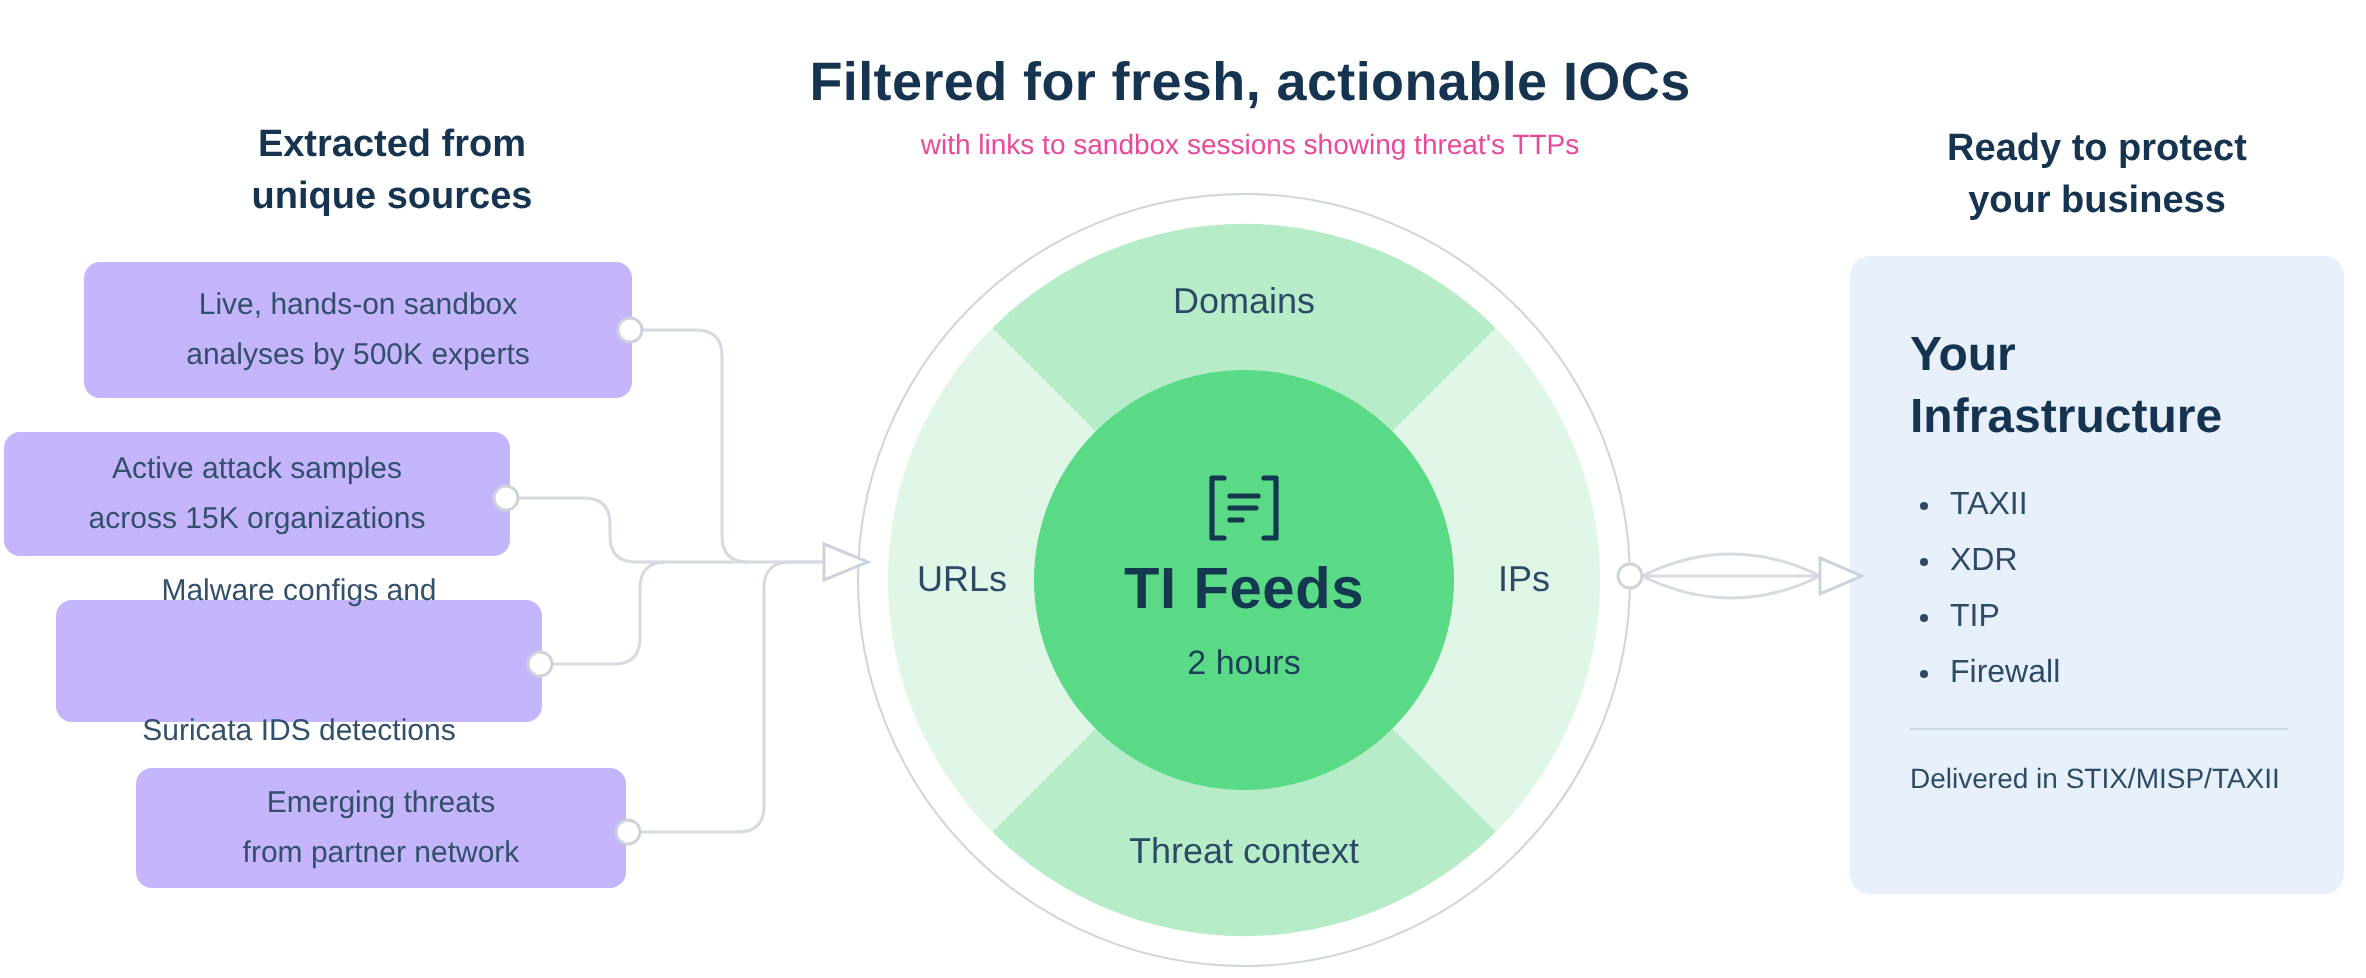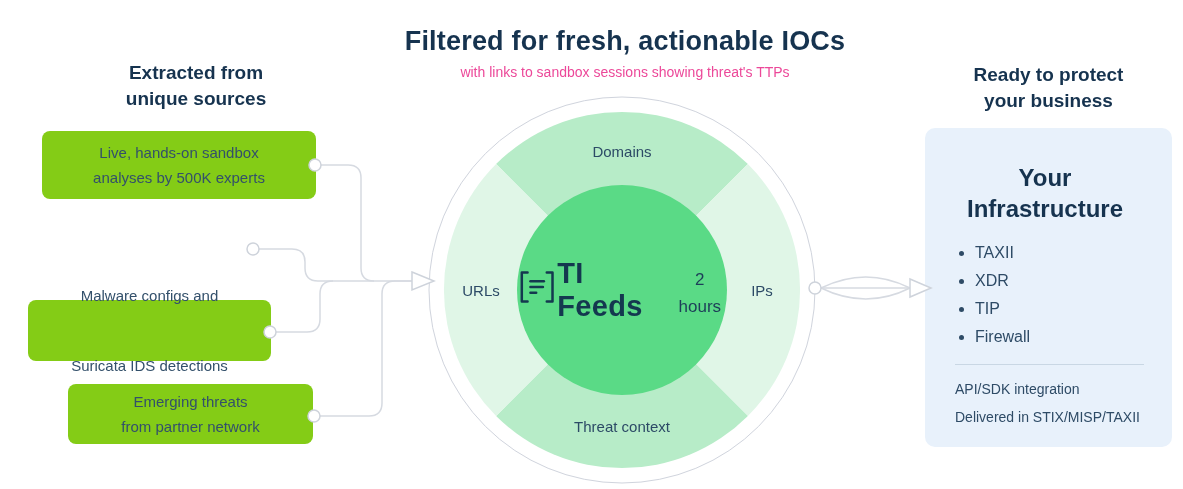--- a/index.html
+++ b/index.html
@@ -25,53 +25,53 @@
   
   .col-heading {
     position: absolute; text-align: center;
     font-size: 19px; font-weight: 700; line-height: 1.35; color: #16334f;
   }
   .col-heading.left  { left: 76px;  top: 60px; width: 240px; }
   .col-heading.right { left: 925px; top: 62px; width: 247px; }
   
   .source-card {
     position: absolute;
-    background: #84cc16; border-radius: 8px;
+    background: #c4b5fd; border-radius: 8px;
     display: flex; flex-direction: column; justify-content: center;
     text-align: center; font-size: 15px; line-height: 1.7; color: #33506b;
   }
   .source-card.c0 { left: 42px; top: 131px; width: 274px; height: 68px; }
   .source-card.c1 { left: 2px;  top: 216px; width: 253px; height: 62px; }
   .source-card.c2 { left: 28px; top: 300px; width: 243px; height: 61px; gap: 45px; }
   .source-card.c3 { left: 68px; top: 384px; width: 245px; height: 60px; }
   
   .hub-svg { position: absolute; left: 428px; top: 96px; }
   .seg-label {
     position: absolute; transform: translate(-50%, -50%);
-    font-size: 15px; color: #2c4a66; white-space: nowrap;
+    font-size: 18px; color: #2c4a66; white-space: nowrap;
   }
   .seg-label.top    { left: 622px; top: 151px; }
   .seg-label.left   { left: 481px; top: 290px; text-align: center; }
   .seg-label.right  { left: 762px; top: 290px; }
   .seg-label.bottom { left: 622px; top: 426px; }
   .hub-center {
     position: absolute; left: 517px; top: 185px; width: 210px; height: 210px;
-    display: flex; flex-direction: row; align-items: center; justify-content: center;
+    display: flex; flex-direction: column; align-items: center; justify-content: center;
   }
   .hub-icon { margin-bottom: 6px; }
   .hub-title { font-size: 29px; font-weight: 700; color: #14384f; letter-spacing: 0.3px; }
   .hub-sub { font-size: 17px; color: #1d3e58; line-height: 1.6; text-align: center; margin-top: 6px; }
   
   .connectors { position: absolute; left: 0; top: 0; pointer-events: none; }
   
   .infra-card {
     position: absolute; left: 925px; top: 128px; width: 247px; height: 319px;
     background: #e8f1fb; border-radius: 10px; padding: 34px 28px 0 30px;
   }
-  .infra-title { font-size: 24px; font-weight: 700; line-height: 1.3; color: #16334f; width: 180px; text-align: center; }
+  .infra-title { font-size: 24px; font-weight: 700; line-height: 1.3; color: #16334f; width: 180px; }
   .infra-list { margin: 20px 0 0 20px; font-size: 16px; color: #2e4b66; }
   .infra-list li { margin-bottom: 10px; }
   .infra-divider { border: none; border-top: 1px solid #c9d7e4; margin: 18px 0 16px 0; }
   .infra-note { font-size: 14px; color: #2e4b66; margin-bottom: 12px; }
 </style>
 </head>
 <body>
 
 <div class="canvas">
 
@@ -79,20 +79,24 @@
   <div class="page-subtitle">with links to sandbox sessions showing threat's TTPs</div>
 
   <div class="col-heading left">
     <div>Extracted from</div>
     <div>unique sources</div>
   </div>
 
   <div class="source-card c0">
     <div>Live, hands-on sandbox</div>
     <div>analyses by 500K experts</div>
+  </div>
+  <div class="source-card c1">
+    <div>Active attack samples</div>
+    <div>across 15K organizations</div>
   </div>
   <div class="source-card c2">
     <div>Malware configs and</div>
     <div>Suricata IDS detections</div>
   </div>
   <div class="source-card c3">
     <div>Emerging threats</div>
     <div>from partner network</div>
   </div>
 
@@ -131,21 +135,20 @@
 
   <div class="infra-card">
     <div class="infra-title">Your Infrastructure</div>
     <ul class="infra-list">
       <li>TAXII</li>
       <li>XDR</li>
       <li>TIP</li>
       <li>Firewall</li>
     </ul>
     <hr class="infra-divider">
-    <div class="infra-note">API/SDK integration</div>
     <div class="infra-note">Delivered in STIX/MISP/TAXII</div>
   </div>
 
   <svg class="connectors" width="1183" height="489" viewBox="0 0 1183 489">
     <g fill="none" stroke="#d6dae1" stroke-width="1.5">
 
       <path d="M318 281 H 412"></path>
 
       <path d="M321 165 H 348 Q 361 165 361 178 V 268 Q 361 281 374 281"></path>
 

